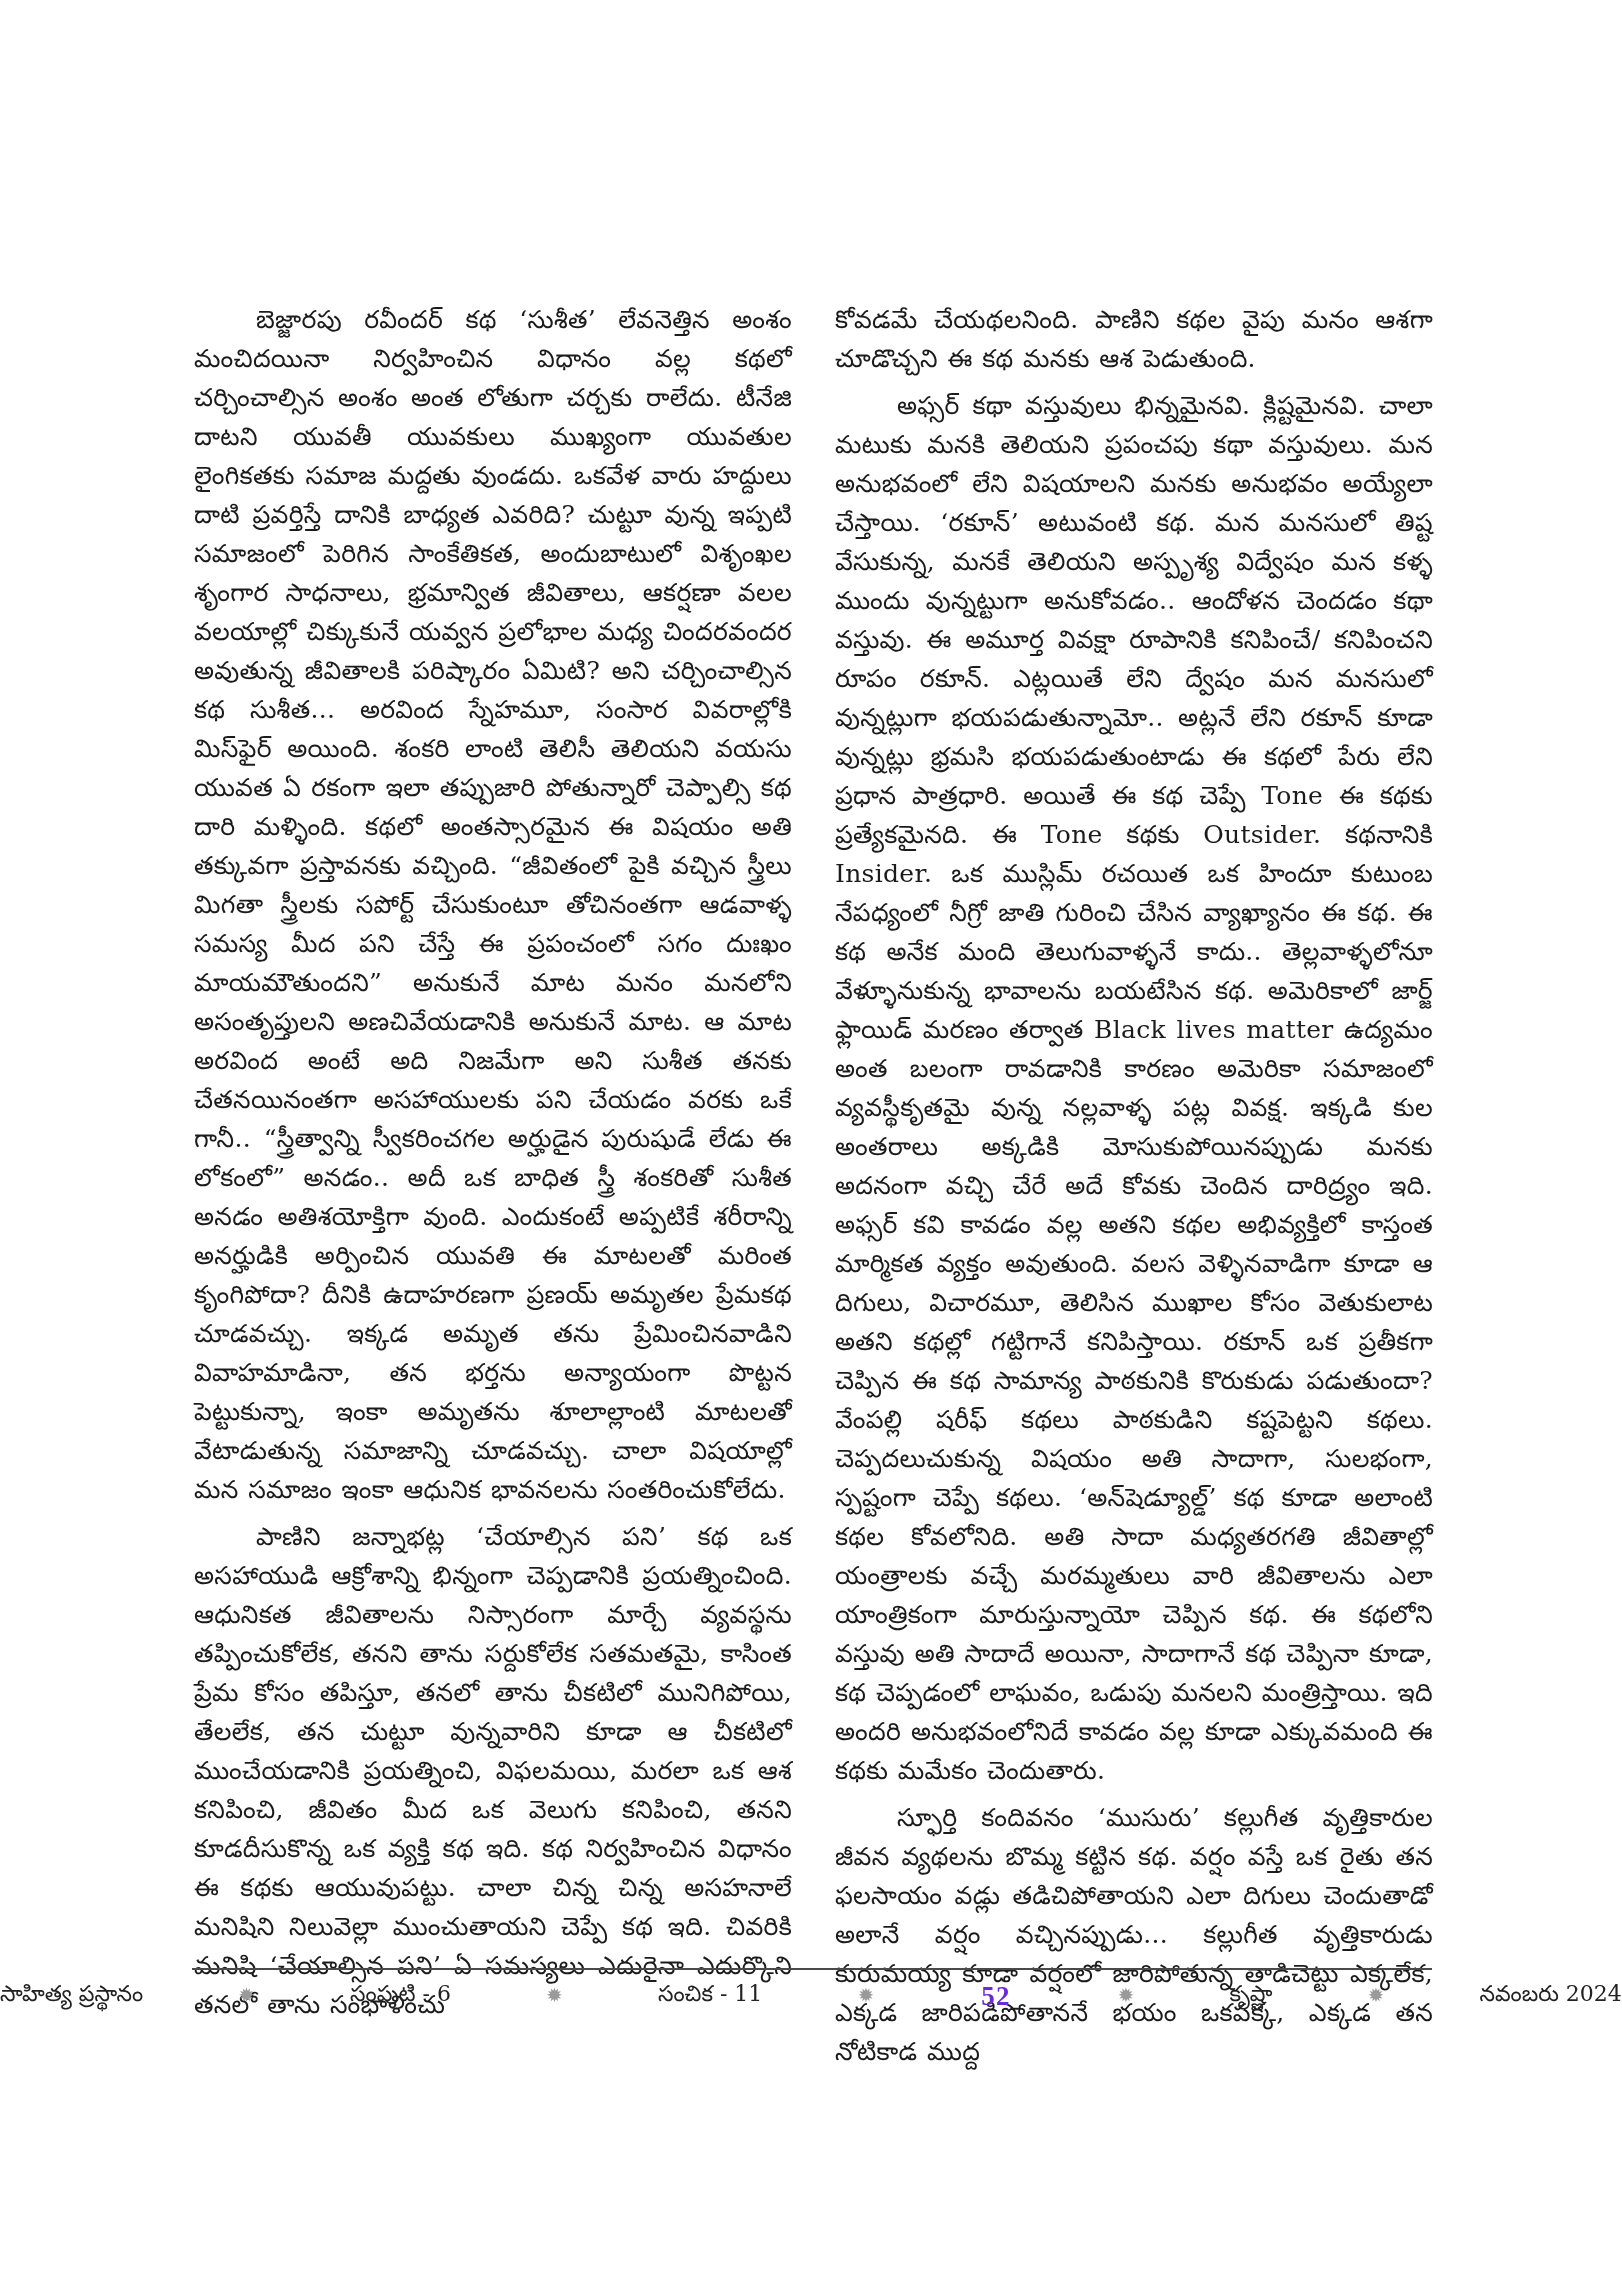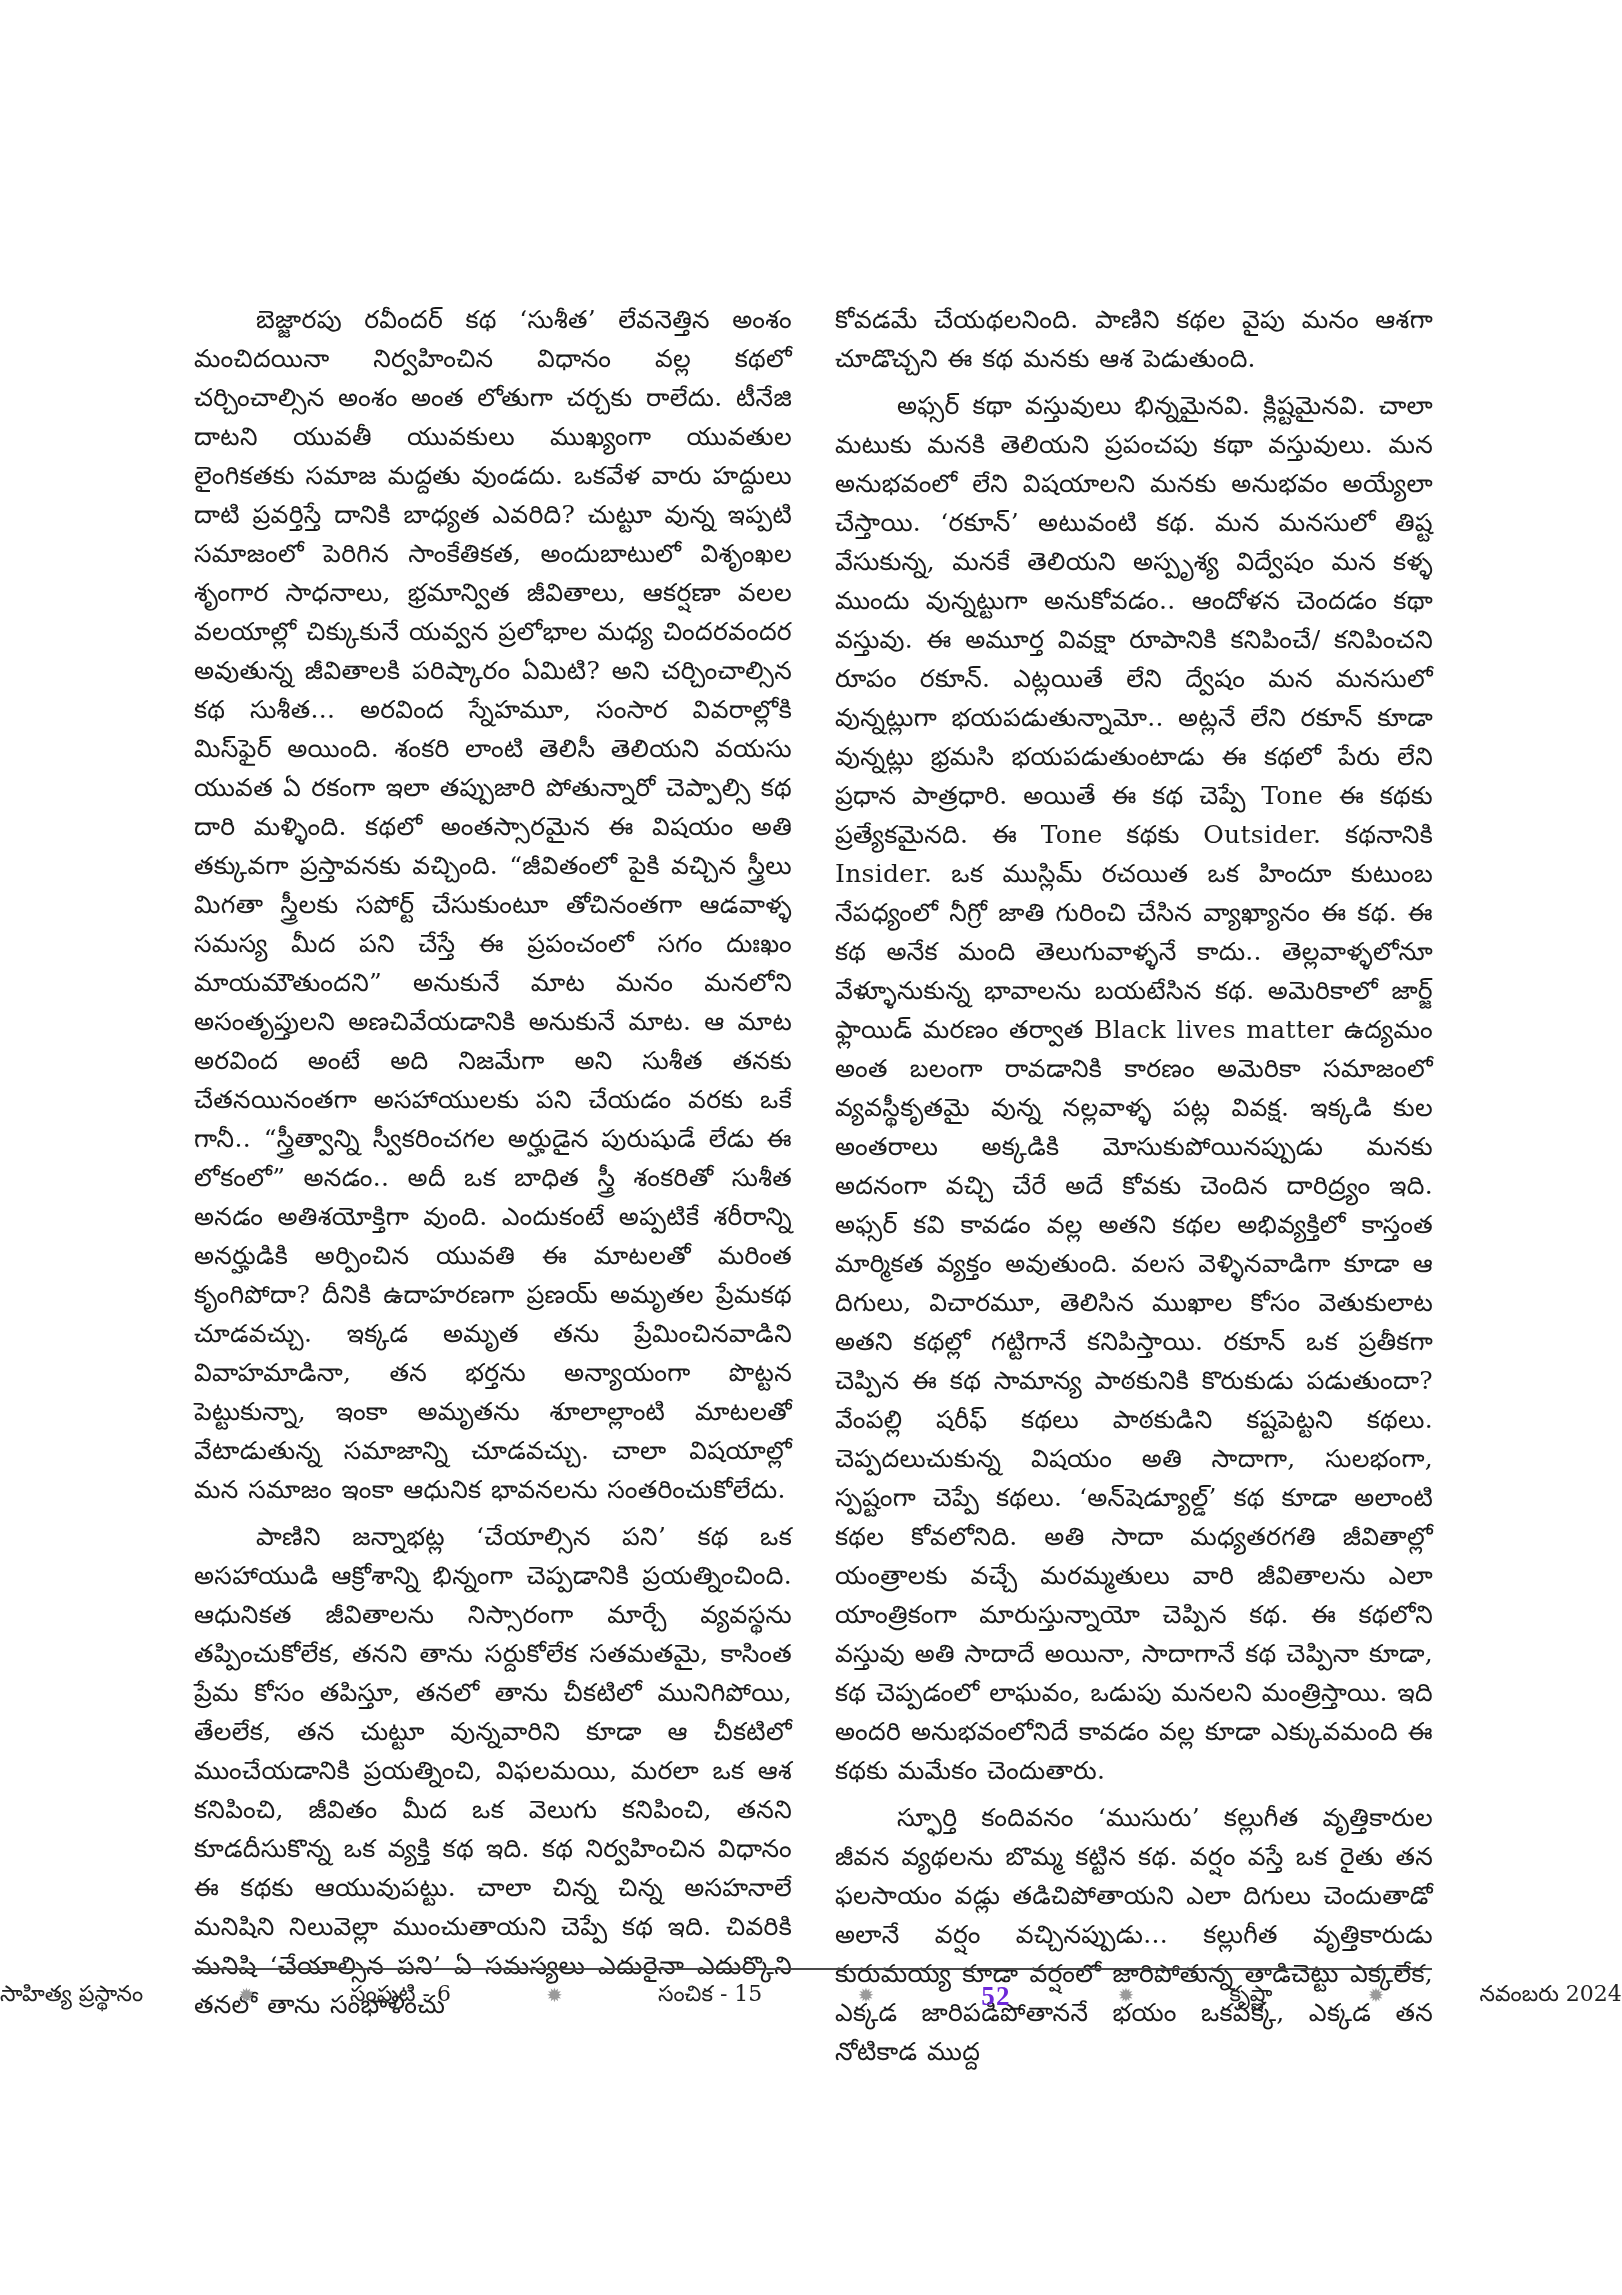--- a/index.html
+++ b/index.html
@@ -85,21 +85,21 @@
     <p class="para indent">స్ఫూర్తి కందివనం ‘ముసురు’ కల్లుగీత వృత్తికారుల జీవన వ్యథలను బొమ్మ కట్టిన కథ. వర్షం వస్తే ఒక రైతు తన ఫలసాయం వడ్లు తడిచిపోతాయని ఎలా దిగులు చెందుతాడో అలానే వర్షం వచ్చినప్పుడు... కల్లుగీత వృత్తికారుడు కురుమయ్య కూడా వర్షంలో జారిపోతున్న తాడిచెట్టు ఎక్కలేక, ఎక్కడ జారిపడిపోతాననే భయం ఒకపక్క, ఎక్కడ తన నోటికాడ ముద్ద</p>
   </div>
 
   <div class="footer-rule"></div>
 
   <div class="footer">
     <span>సాహిత్య ప్రస్థానం</span>
     <span class="sep" style="color: rgb(154, 154, 154);">✹</span>
     <span>సంపుటి - 6</span>
     <span class="sep" style="color: rgb(154, 154, 154);">✹</span>
-    <span>సంచిక - 15</span>
+    <span>సంచిక - 11</span>
     <span class="sep" style="color: rgb(154, 154, 154);">✹</span>
     <span class="page-num">52</span>
     <span class="sep" style="color: rgb(154, 154, 154);">✹</span>
     <span>కృష్ణా</span>
     <span class="sep" style="color: rgb(154, 154, 154);">✹</span>
     <span>నవంబరు 2024</span>
   </div>
 
 </div>
 

